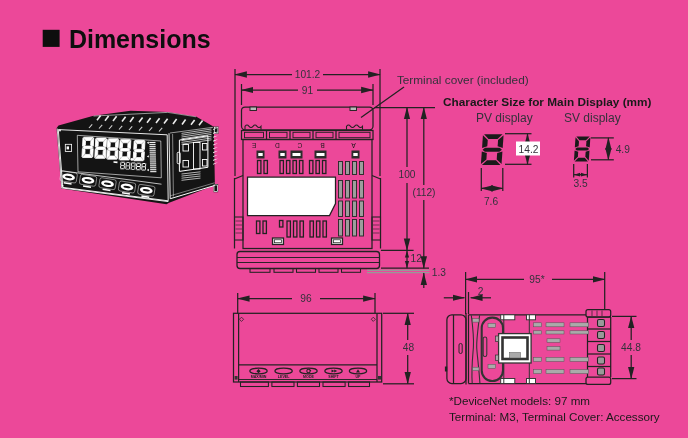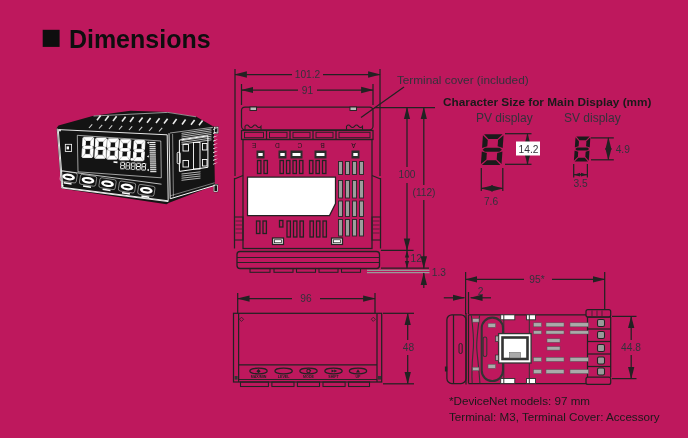--- a/index.html
+++ b/index.html
@@ -1,16 +1,16 @@
 <!DOCTYPE html>
 <html><head>
 <meta charset="utf-8">
 <style>
   html,body{margin:0;padding:0;background:#fff;}
-  .page{position:relative;width:688px;height:438px;background:#be185d;overflow:hidden;
+  .page{position:relative;width:688px;height:438px;background:#ec4899;overflow:hidden;
         font-family:"Liberation Sans",sans-serif;}
   svg text{font-family:"Liberation Sans",sans-serif;}
 </style>
 </head>
 <body>
 <div class="page">
 <svg width="688" height="438" viewBox="0 0 688 438">
 <defs>
   <marker id="ah" viewBox="0 0 10 8" refX="9.5" refY="4" markerWidth="10" markerHeight="8" orient="auto-start-reverse">
     <path d="M0,1.45 L10,4 L0,6.55 Z" fill="#222"></path>

